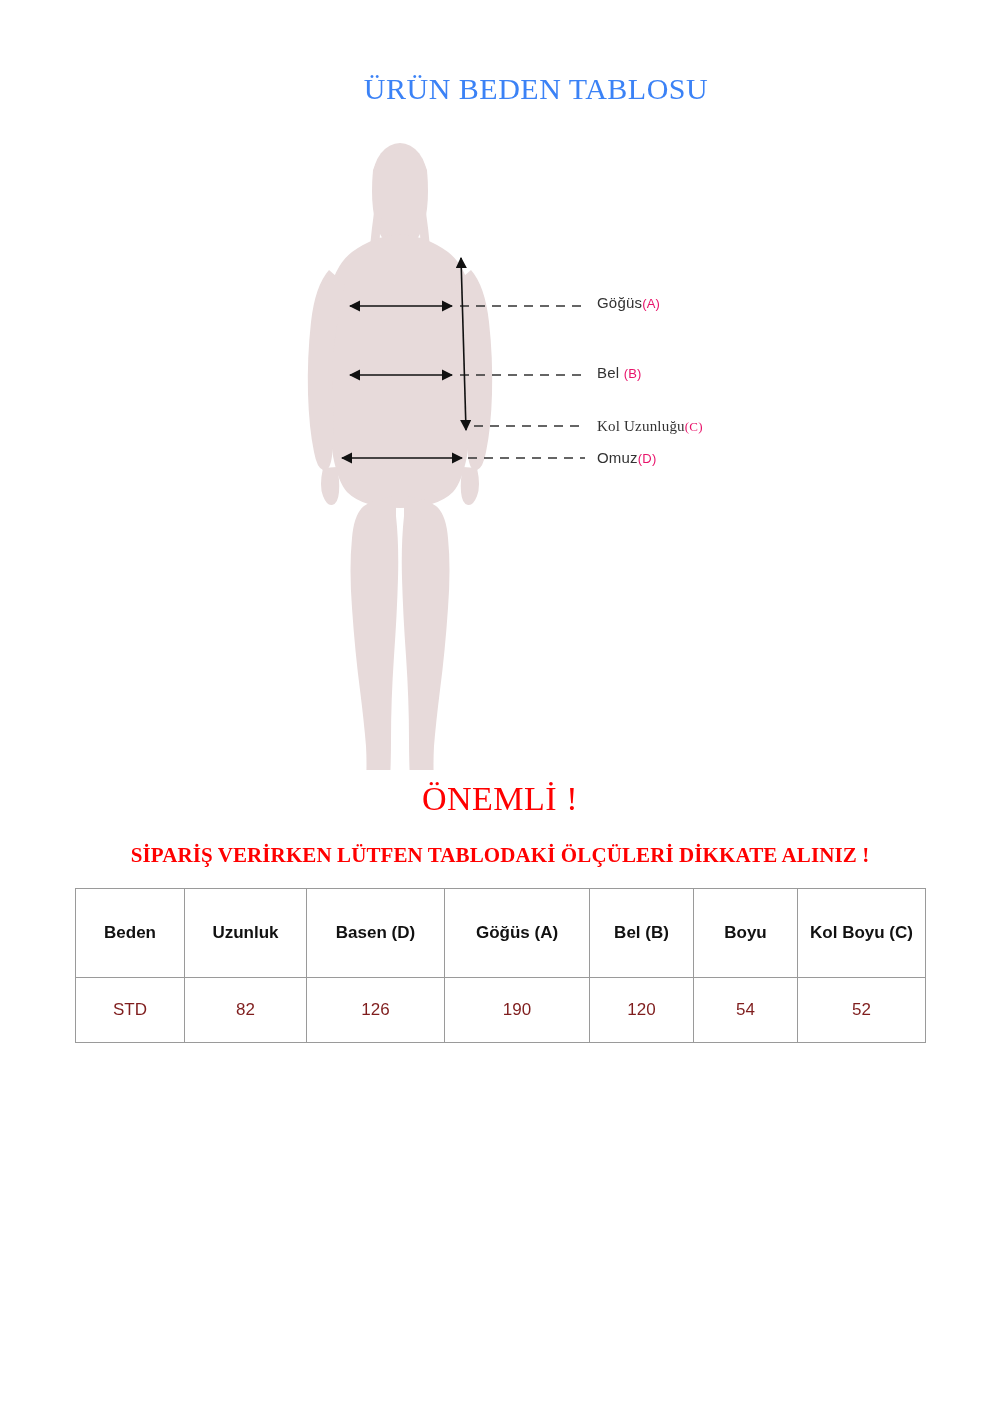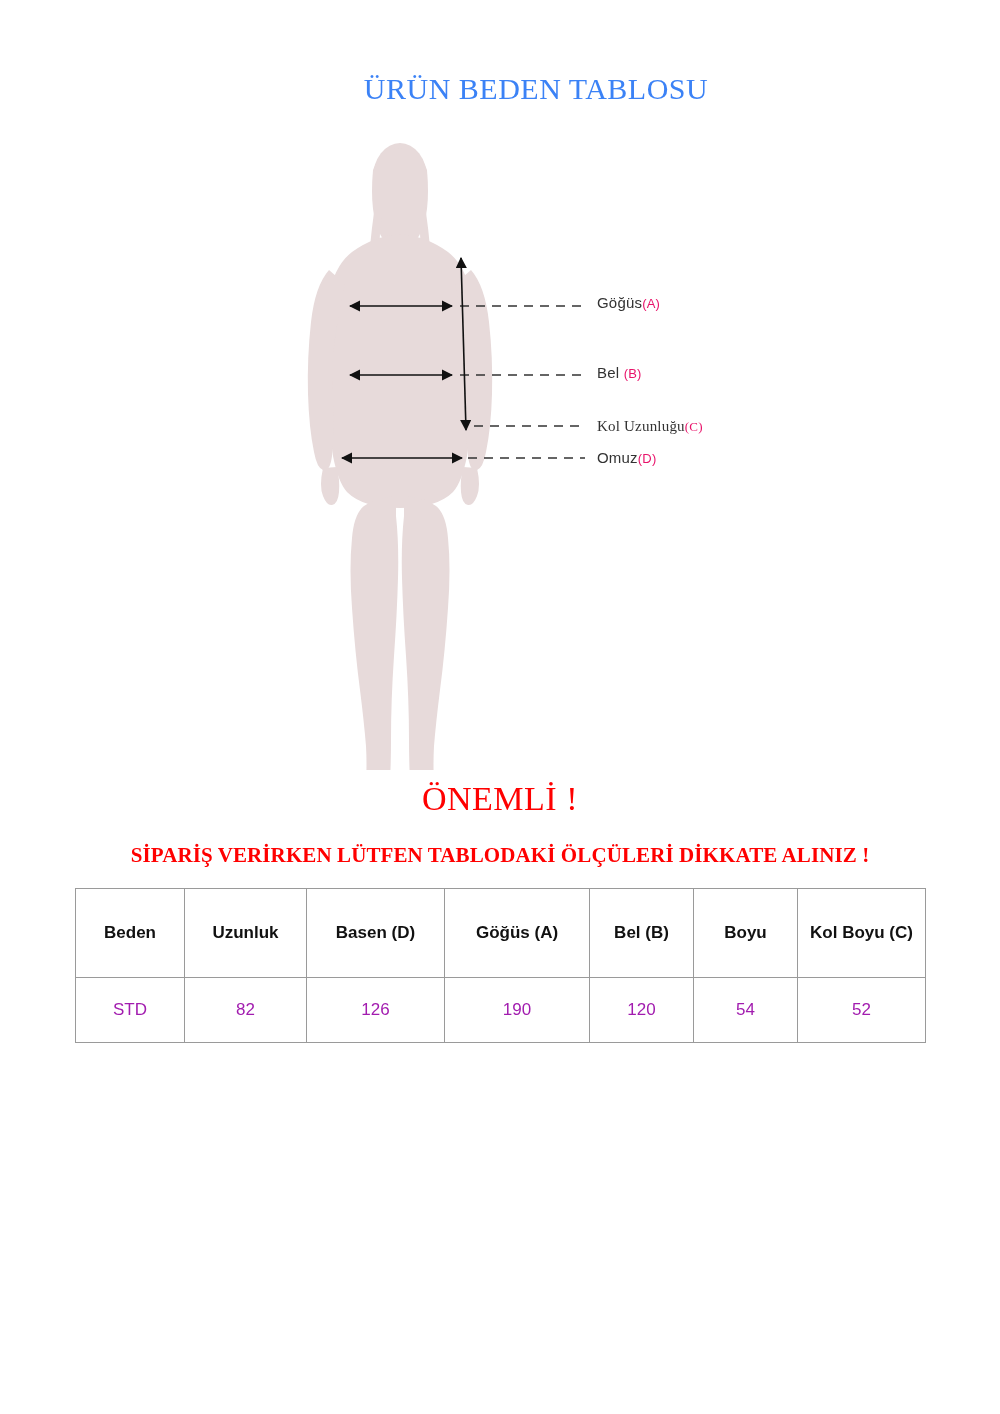--- a/index.html
+++ b/index.html
@@ -112,21 +112,21 @@
     font-size: 17px;
     font-weight: 700;
     color: #111111;
     padding: 4px 6px;
     line-height: 1.25;
   }
   table.size-table td {
     height: 62px;
     font-size: 17px;
     font-weight: 400;
-    color: #a21caf;
+    color: #7f1d1d;
   }
   
   col.c0 { width: 109px; }
   col.c1 { width: 122px; }
   col.c2 { width: 138px; }
   col.c3 { width: 145px; }
   col.c4 { width: 104px; }
   col.c5 { width: 104px; }
   col.c6 { width: 128px; }
 </style>

